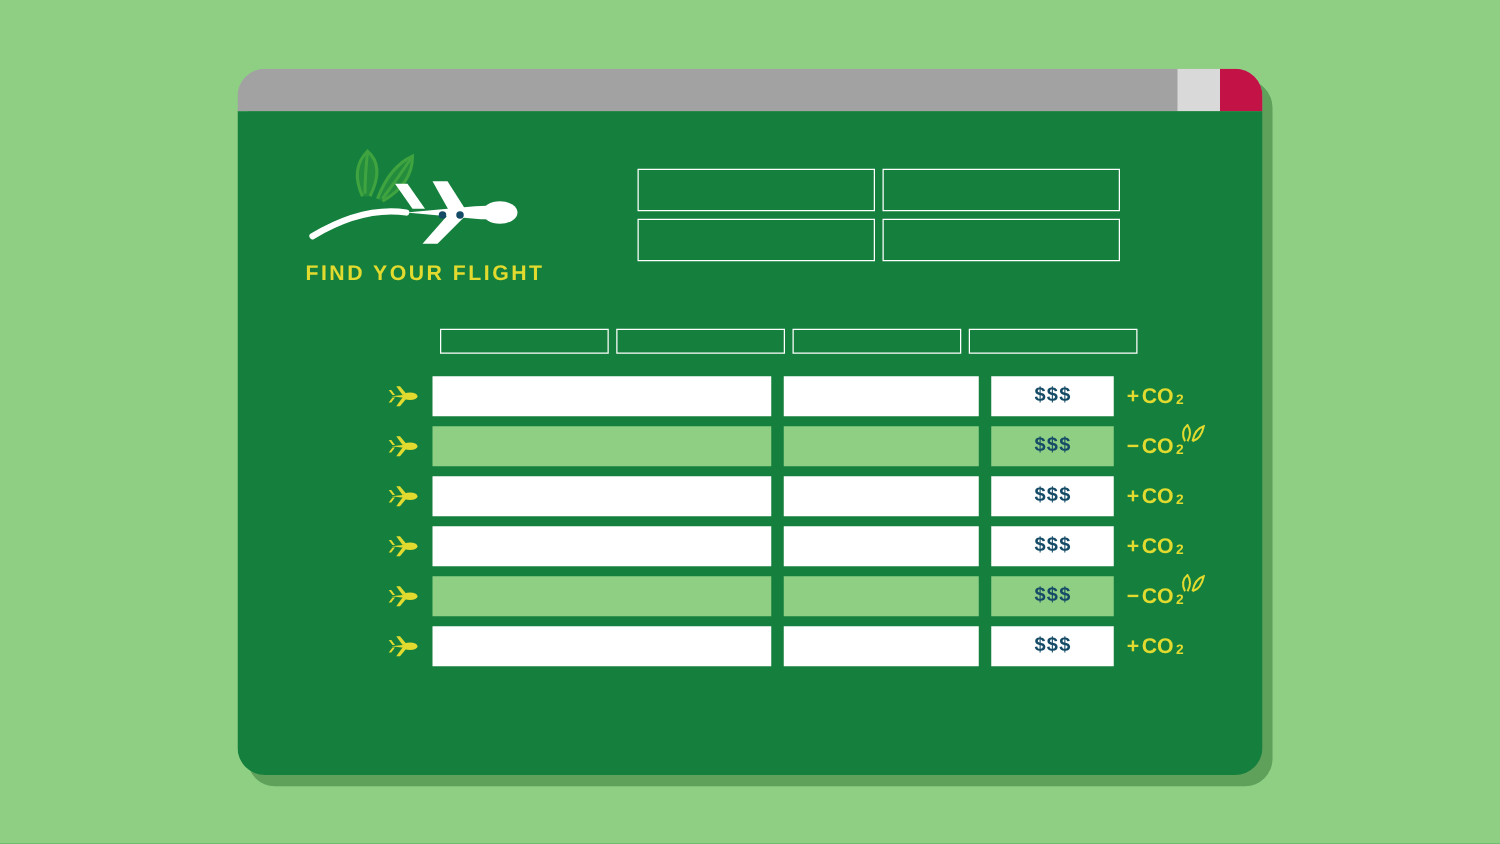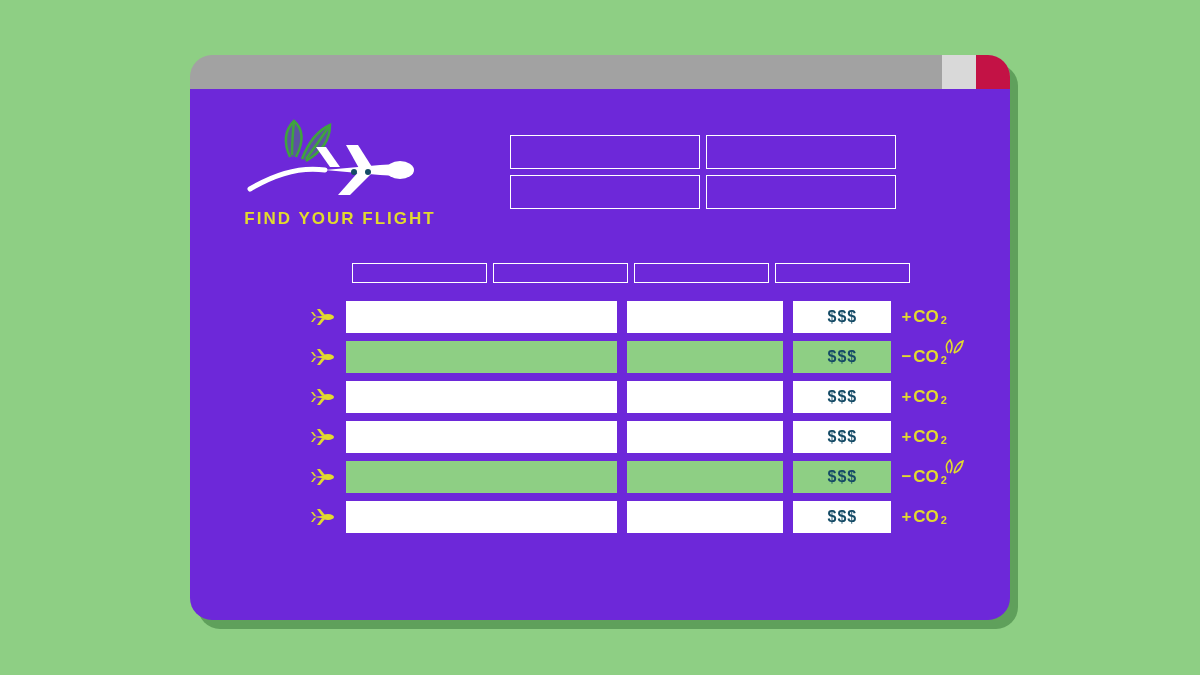--- a/index.html
+++ b/index.html
@@ -29,21 +29,21 @@
     height:34px;
     background:#a2a2a2;
     display:flex;
     justify-content:flex-end;
   }
   .titlebar .sq{width:34px;height:34px}
   .titlebar .min{background:#d9d9d9}
   .titlebar .close{background:#c31245}
   .content{
     flex:1;
-    background:#6d28d9;
+    background:#15803d;
     padding:26px 40px 30px 40px;
     display:flex;flex-direction:column;
   }
   
   .hdr{display:flex;gap:60px;align-items:flex-start}
   .logo-col{display:flex;flex-direction:column;align-items:center;gap:4px}
   .tagline{
     color:#e2da2e;
     font-weight:700;
     font-size:17px;

